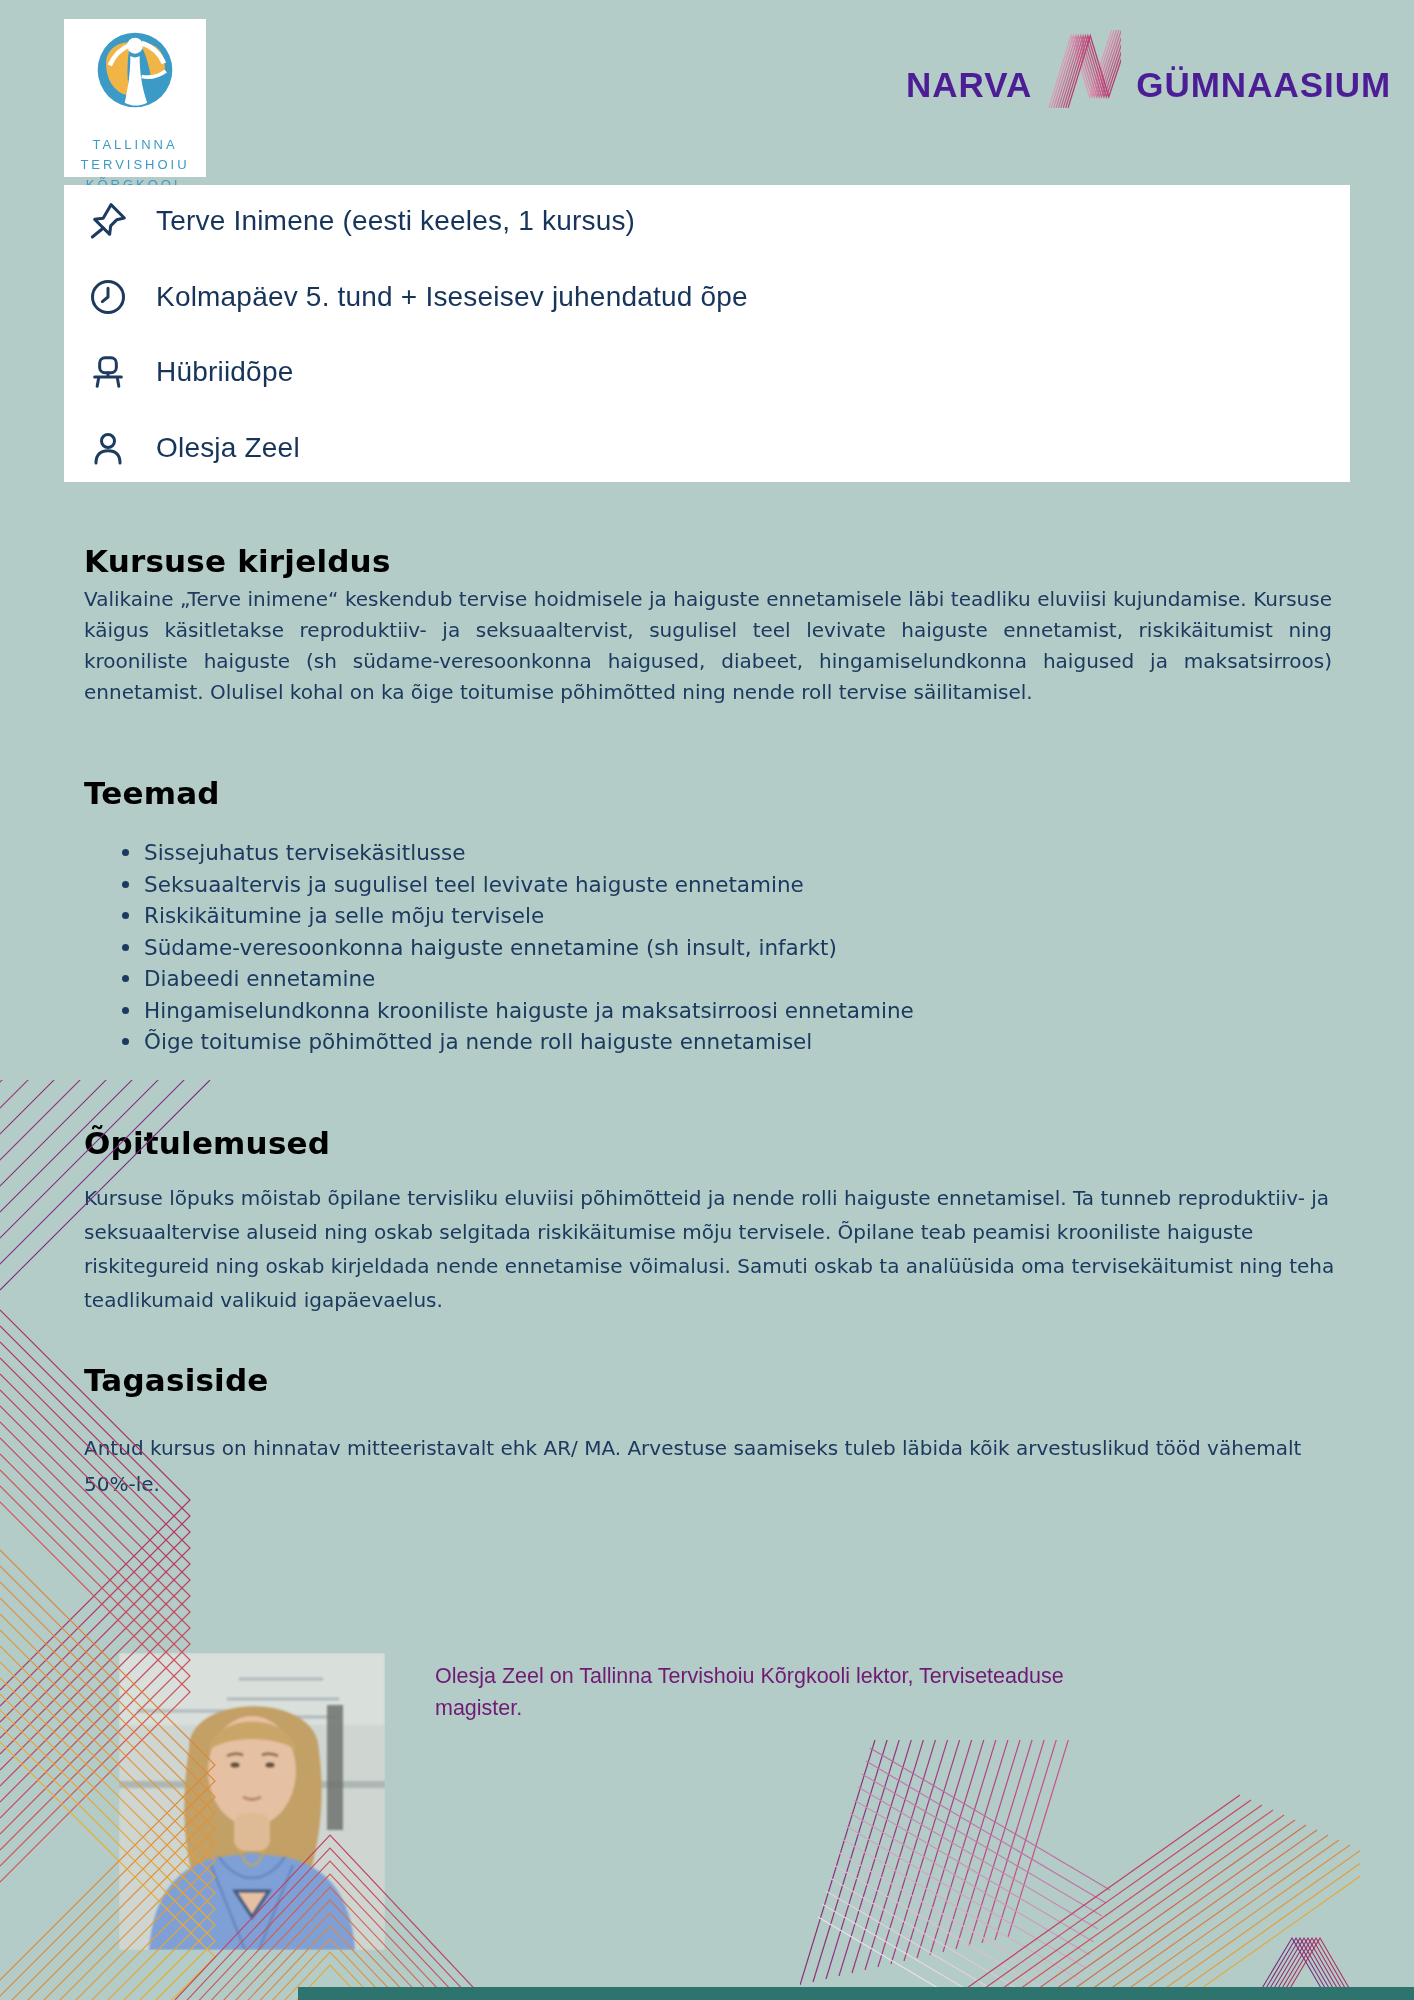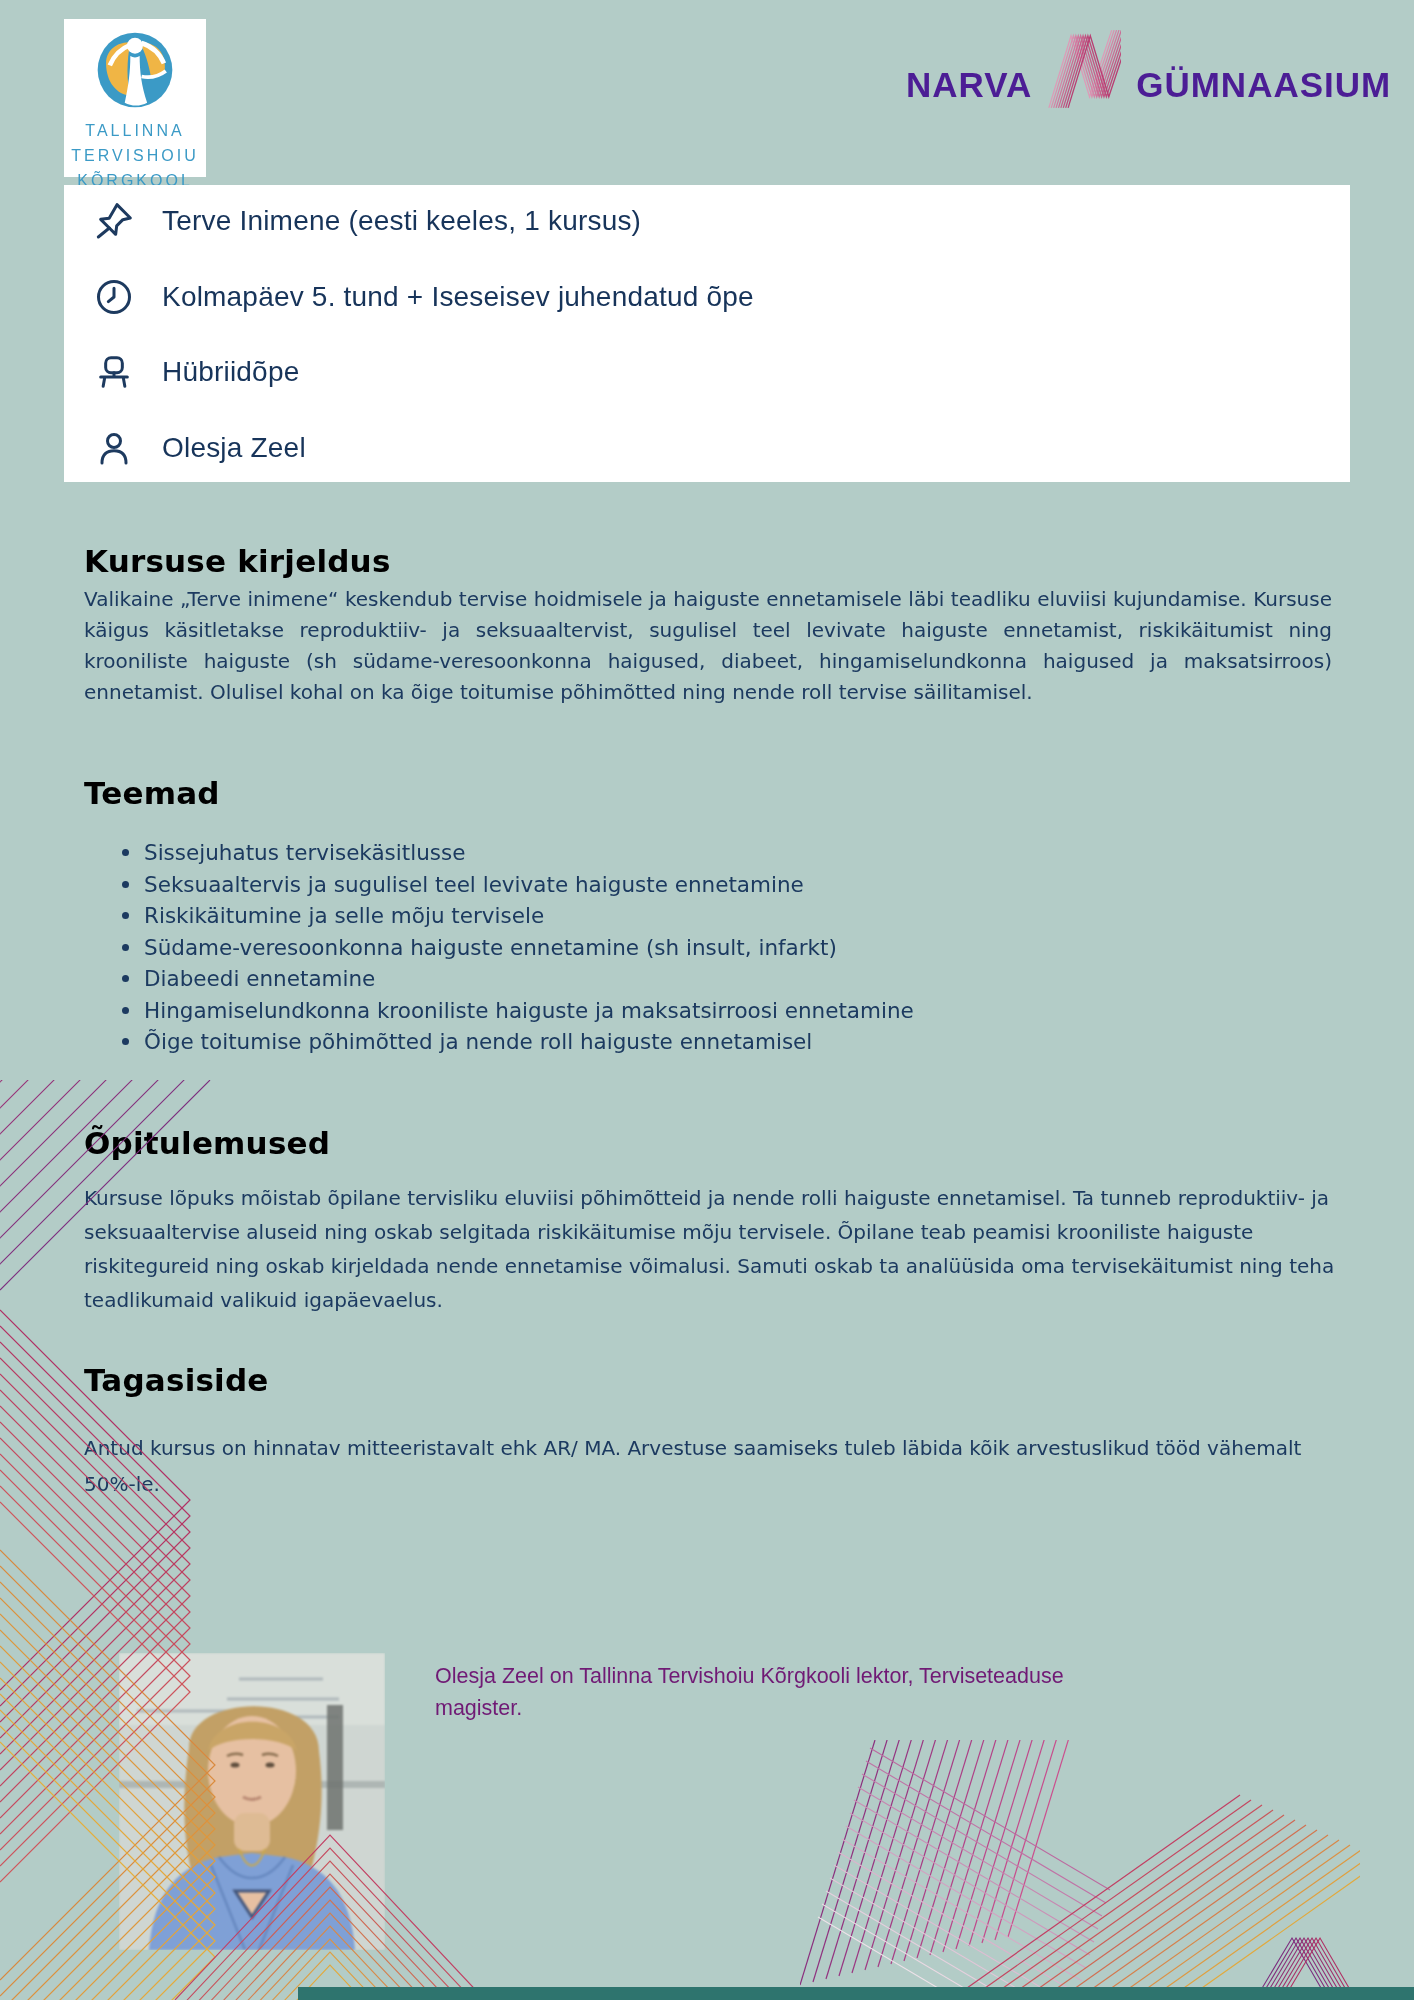--- a/index.html
+++ b/index.html
@@ -2,29 +2,29 @@
 <html><head>
 <meta charset="utf-8">
 <style>
   html,body{margin:0;padding:0;background:#b3ccc7;}
   .page{position:relative;width:1414px;height:2000px;background:#b3ccc7;overflow:hidden;
         font-family:"Liberation Sans",sans-serif;}
   
   .logo-card{position:absolute;left:64px;top:19px;width:142px;height:158px;background:#fff;
              text-align:center;padding-top:9px;box-sizing:border-box;}
   .logo-card svg{width:84px;height:84px;}
-  .logo-text{margin-top:3px;color:#3b9ac6;font-size:16px;letter-spacing:3px;line-height:1.55;font-weight:500;}
+  .logo-text{margin-top:19px;color:#3b9ac6;font-size:13px;letter-spacing:3px;line-height:1.55;font-weight:500;}
   
   .narva{position:absolute;left:906px;top:28px;height:82px;display:flex;align-items:flex-end;gap:15px;color:#4c1d95;}
   .narva .word{font-size:35px;font-weight:bold;letter-spacing:1px;line-height:1;padding-bottom:8px;white-space:nowrap;}
   #narva-n{width:74px;height:82px;}
   
   .band{position:absolute;left:64px;top:185px;width:1286px;height:297px;background:#fff;
         display:flex;flex-direction:column;justify-content:space-between;
-        padding:16px 0 14px 30px;box-sizing:border-box;}
+        padding:16px 0 14px 24px;box-sizing:border-box;}
   .row{display:flex;align-items:center;gap:28px;}
   .row svg{width:40px;height:40px;flex:none;}
   .row .txt{font-size:28px;color:#17345a;font-weight:500;letter-spacing:.2px;}
   
   .title{position:absolute;left:84px;margin:0;font-size:31px;font-weight:bold;color:#000000;
          font-family:"DejaVu Sans",sans-serif;letter-spacing:.2px;}
   .body{position:absolute;left:84px;width:1248px;font-family:"DejaVu Sans",sans-serif;
         font-size:20px;color:#1c3a60;line-height:31px;margin:0;}
   #t1{top:543px;} #p1{top:584px;text-align:justify;}
   #t2{top:775px;}

